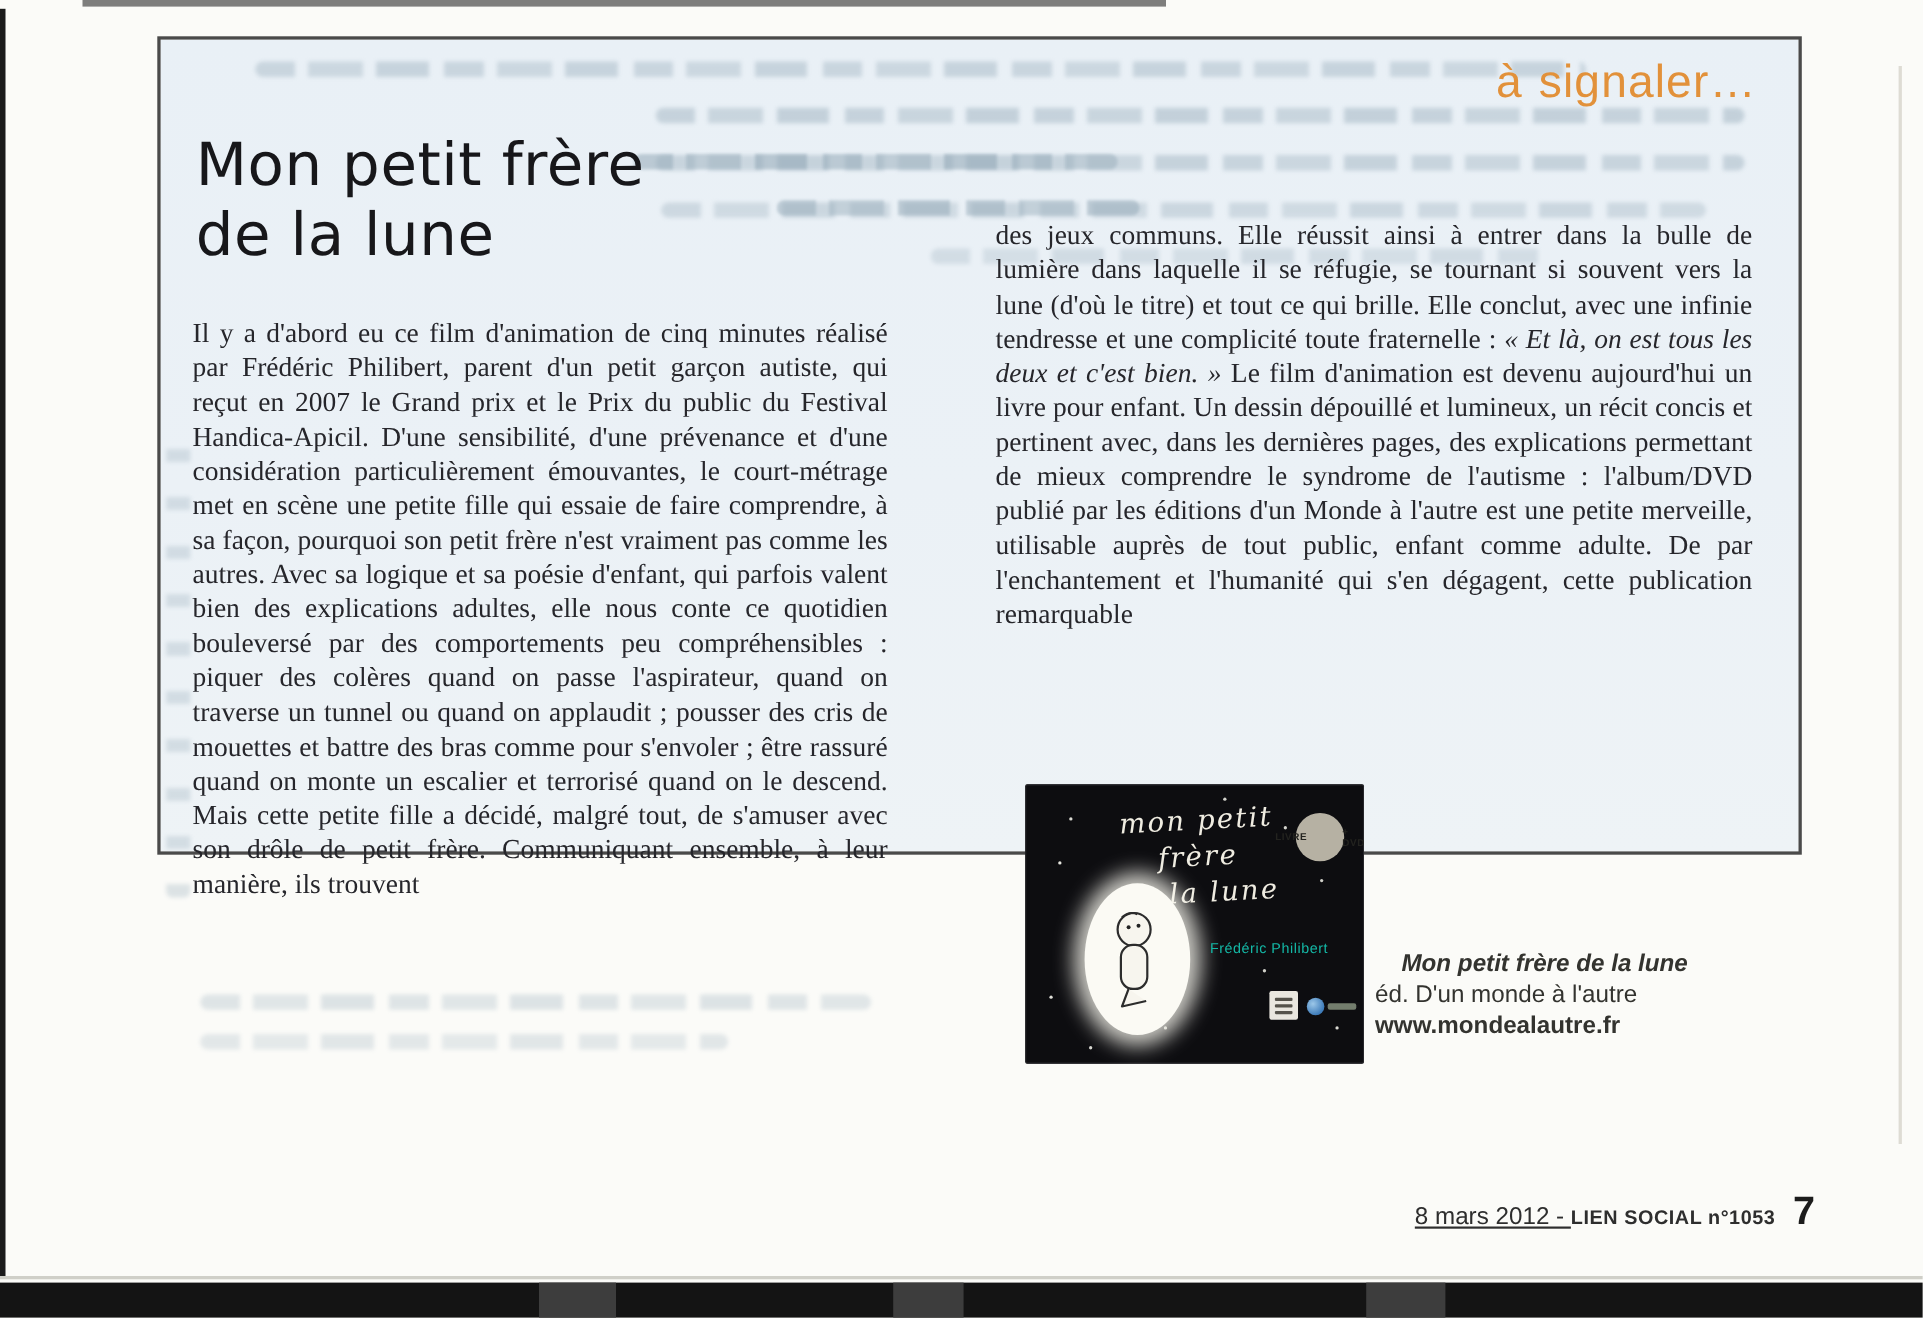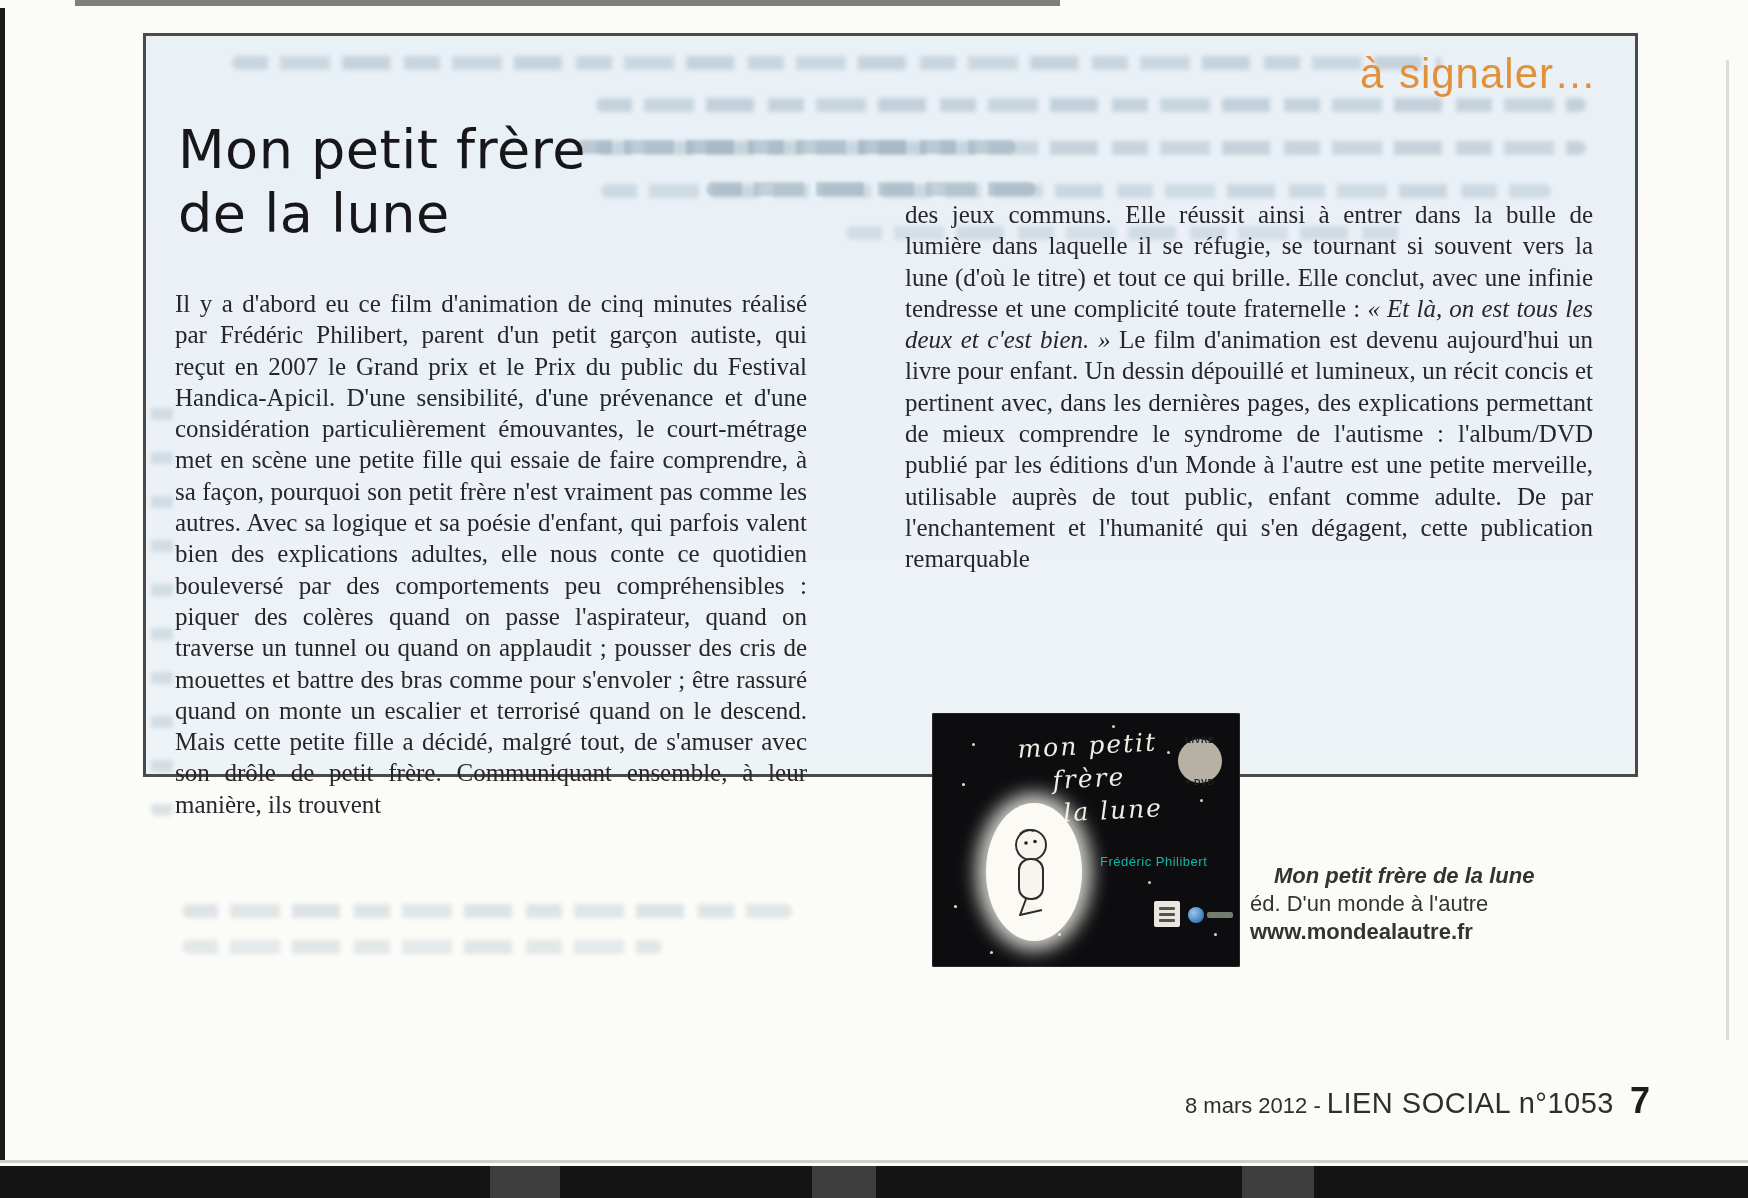--- a/index.html
+++ b/index.html
@@ -61,21 +61,21 @@
     background:#0d0d10;border-radius:2px;box-shadow:0 0 0 1px #26262a inset;
   }
   .cover-title{
     position:absolute;left:52px;top:16px;width:210px;text-align:center;
     font-family:"DejaVu Serif","Liberation Serif",serif;font-style:italic;
     font-size:25px;line-height:33px;color:#efece1;letter-spacing:2px;
     transform:rotate(-3deg);
   }
   .cover-badge{
     position:absolute;left:246px;top:26px;width:44px;height:44px;border-radius:50%;
-    background:#b6b1a3;color:#23231f;display:flex;flex-direction:column;
+    background:#b6b1a3;color:#23231f;display:flex;flex-direction:row;
     align-items:center;justify-content:center;font-size:9px;font-weight:700;line-height:10px;
     letter-spacing:.5px;
     gap:32px;
   }
   .moon{
     position:absolute;left:54px;top:90px;width:96px;height:138px;border-radius:50%;
     background:#fbfaf4;box-shadow:0 0 18px 10px rgba(250,249,240,.8);
   }
   .moon svg{position:absolute;left:18px;top:22px;}
   .cover-author{
@@ -102,22 +102,22 @@
     font-family:"Liberation Sans","DejaVu Sans",sans-serif;
     font-size:22px;line-height:28px;color:#33332f;
   }
   .cit-title{font-style:italic;font-weight:700;margin-left:24px;}
   .cit-site{font-weight:700;}
 
   
   .footer{
     position:absolute;top:1080px;right:98px;white-space:nowrap;color:#2e2e2e;
   }
-  .f-date{font-size:22px;}
-  .f-journal{font-size:29px;font-weight:400;letter-spacing:.5px;}
+  .f-date{font-size:22px;text-decoration:underline;}
+  .f-journal{font-size:18px;font-weight:700;letter-spacing:.5px;}
   .f-page{font-size:36px;font-weight:700;margin-left:16px;color:#1c1c1c;}
 </style>
 </head>
 <body>
 
 <div class="scan-edge-left"></div>
 <div class="scan-edge-top"></div>
 <div class="page-right-shadow"></div>
 <div class="scan-line-bottom"></div>
 <div class="scan-bar-bottom">

